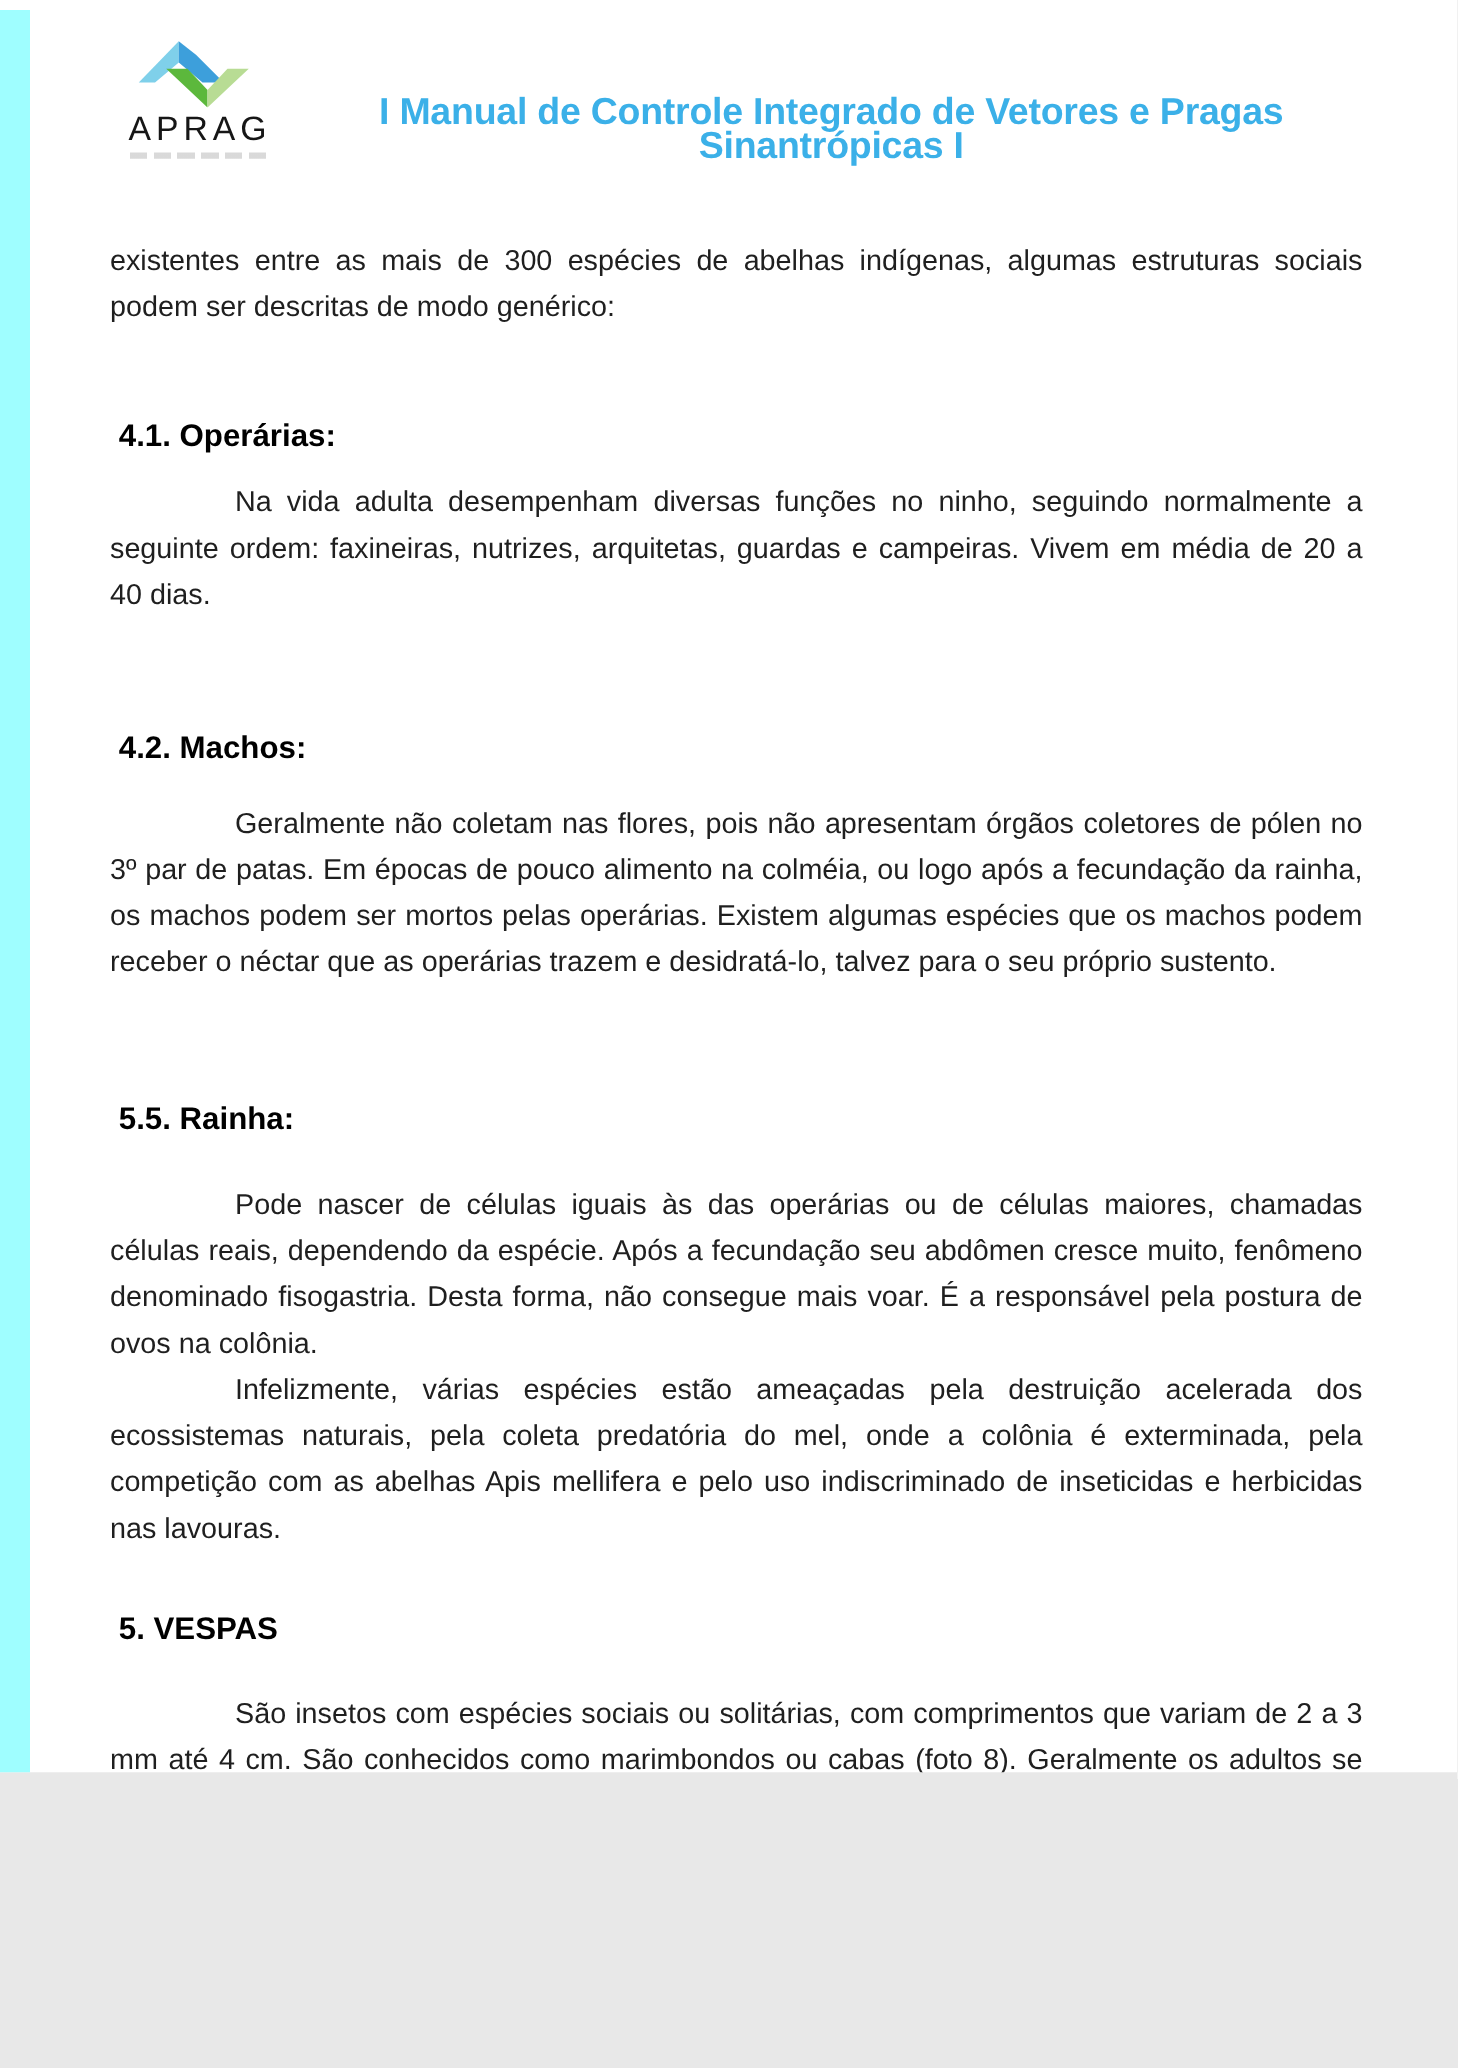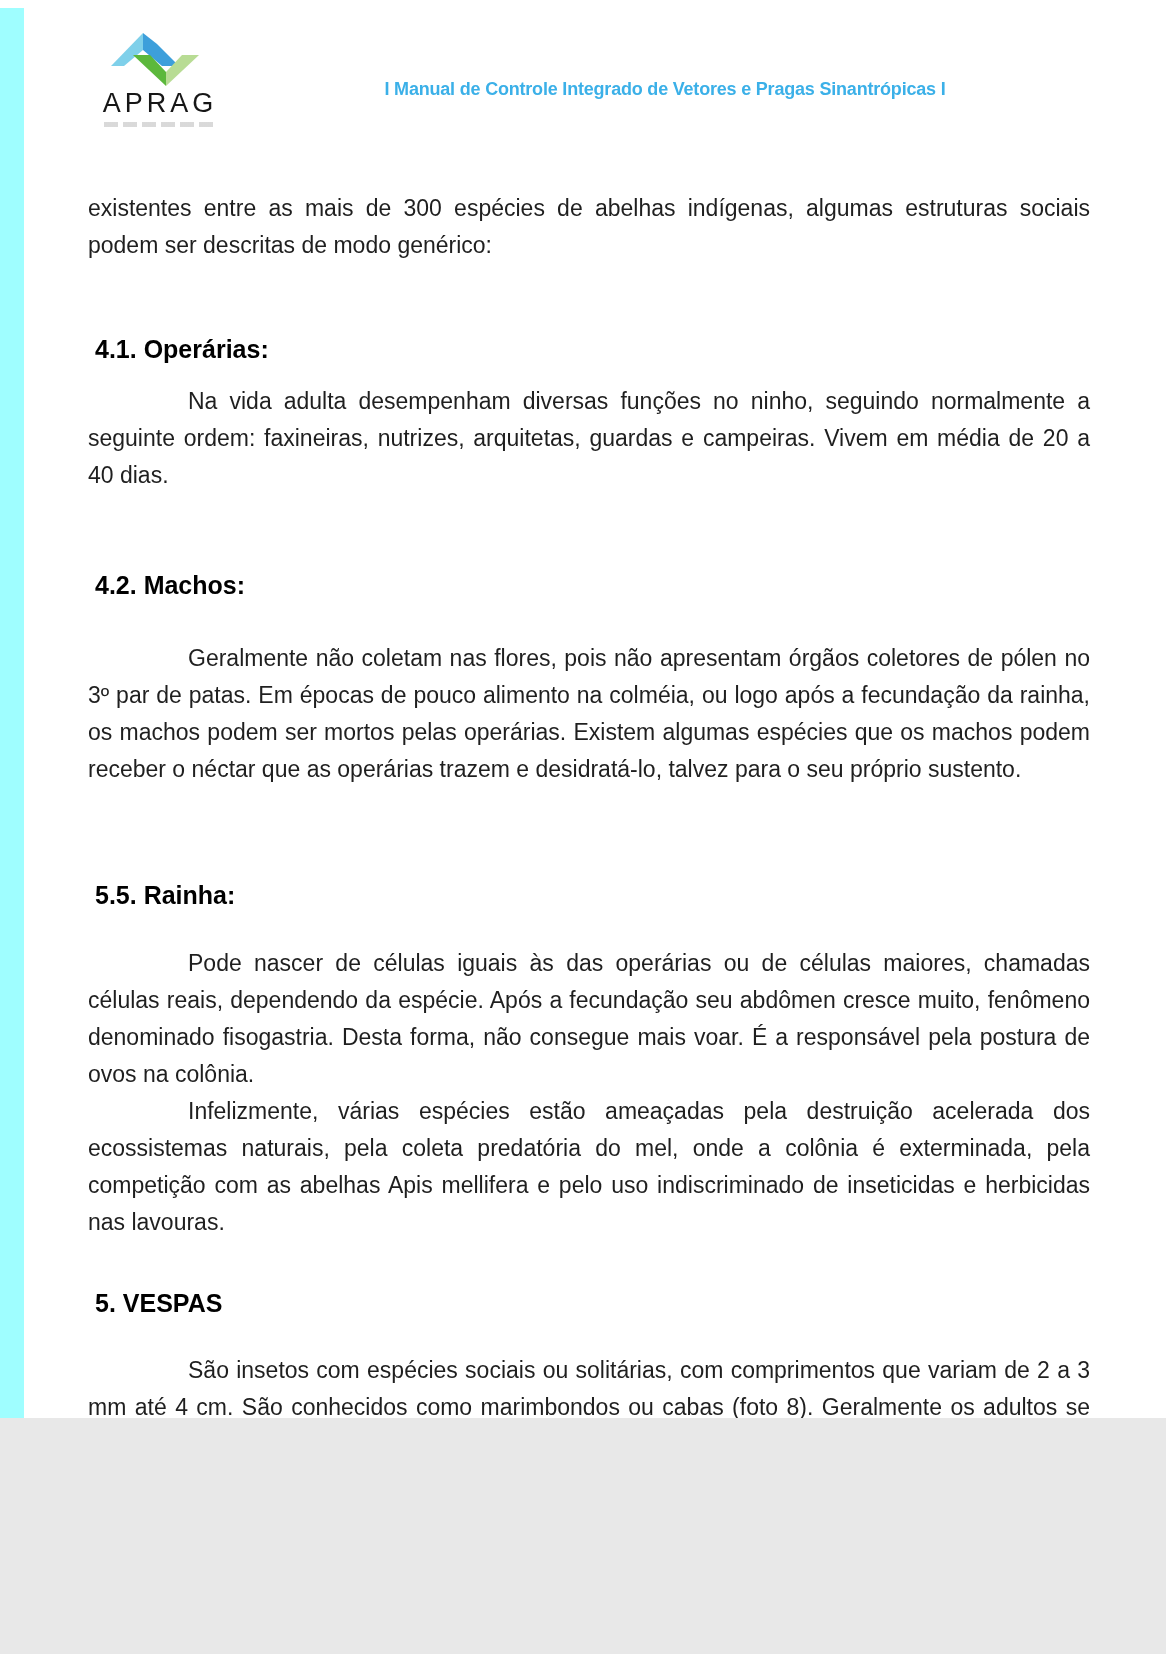--- a/index.html
+++ b/index.html
@@ -37,21 +37,21 @@
     width: 112px; height: 5px;
     background: repeating-linear-gradient(90deg,
       #c9c9c9 0 14px, #ffffff 14px 19px);
     opacity: 0.7;
   }
   .doc-title {
     position: absolute;
     left: 240px; top: 76px;
     width: 850px;
     margin: 0;
-    font-size: 18px;
+    font-size: 30px;
     line-height: 27px;
     font-weight: bold;
     color: #3BB0E8;
     text-align: center;
     letter-spacing: -0.2px;
   }
   .body-text {
     position: absolute;
     left: 88px;
     width: 1002px;
@@ -108,21 +108,21 @@
   <main>
 
     <p class="body-text no-indent" style="top:190px">existentes entre as mais de 300 espécies de abelhas indígenas, algumas estruturas sociais podem ser descritas de modo genérico:</p>
 
     <h2 class="heading" style="top:334px">4.1. Operárias:</h2>
 
     <div class="body-text" style="top:383px">
       <p class="para">Na vida adulta desempenham diversas funções no ninho, seguindo normalmente a seguinte ordem: faxineiras, nutrizes, arquitetas, guardas e campeiras. Vivem em média de 20 a 40 dias.</p>
     </div>
 
-    <h2 class="heading" style="top:570px">4.2. Machos:</h2>
+    <h2 class="heading" style="top:583px">4.2. Machos:</h2>
 
     <div class="body-text" style="top:640px">
       <p class="para">Geralmente não coletam nas flores, pois não apresentam órgãos coletores de pólen no 3º par de patas. Em épocas de pouco alimento na colméia, ou logo após a fecundação da rainha, os machos podem ser mortos pelas operárias. Existem algumas espécies que os machos podem receber o néctar que as operárias trazem e desidratá-lo, talvez para o seu próprio sustento.</p>
     </div>
 
     <h2 class="heading" style="top:880px">5.5. Rainha:</h2>
 
     <div class="body-text" style="top:945px">
       <p class="para">Pode nascer de células iguais às das operárias ou de células maiores, chamadas células reais, dependendo da espécie. Após a fecundação seu abdômen cresce muito, fenômeno denominado fisogastria. Desta forma, não consegue mais voar. É a responsável pela postura de ovos na colônia.</p>
       <p class="para">Infelizmente, várias espécies estão ameaçadas pela destruição acelerada dos ecossistemas naturais, pela coleta predatória do mel, onde a colônia é exterminada, pela competição com as abelhas Apis mellifera e pelo uso indiscriminado de inseticidas e herbicidas nas lavouras.</p>

